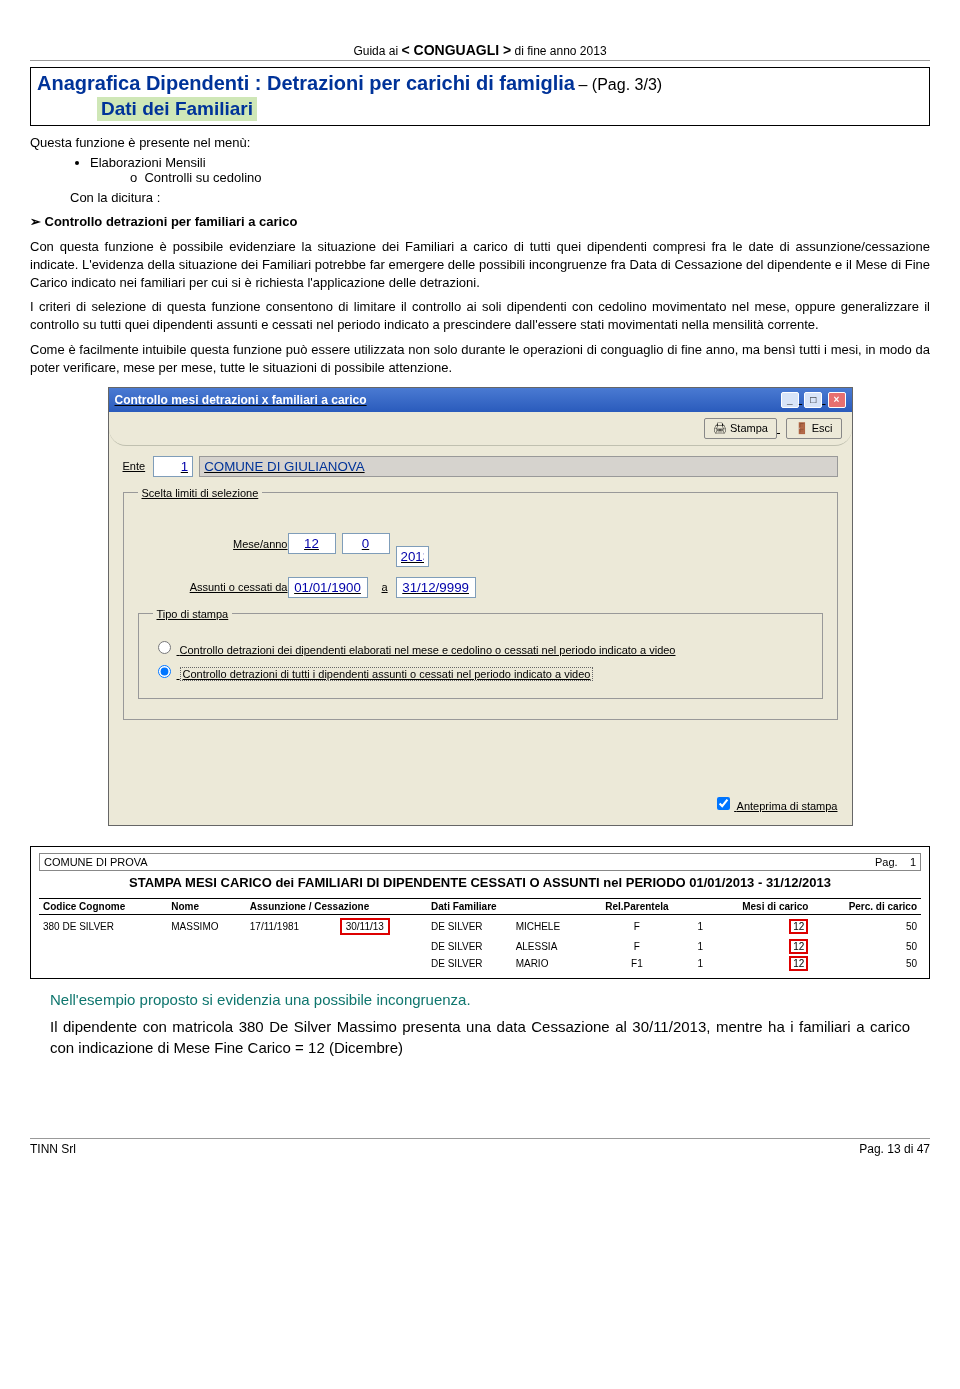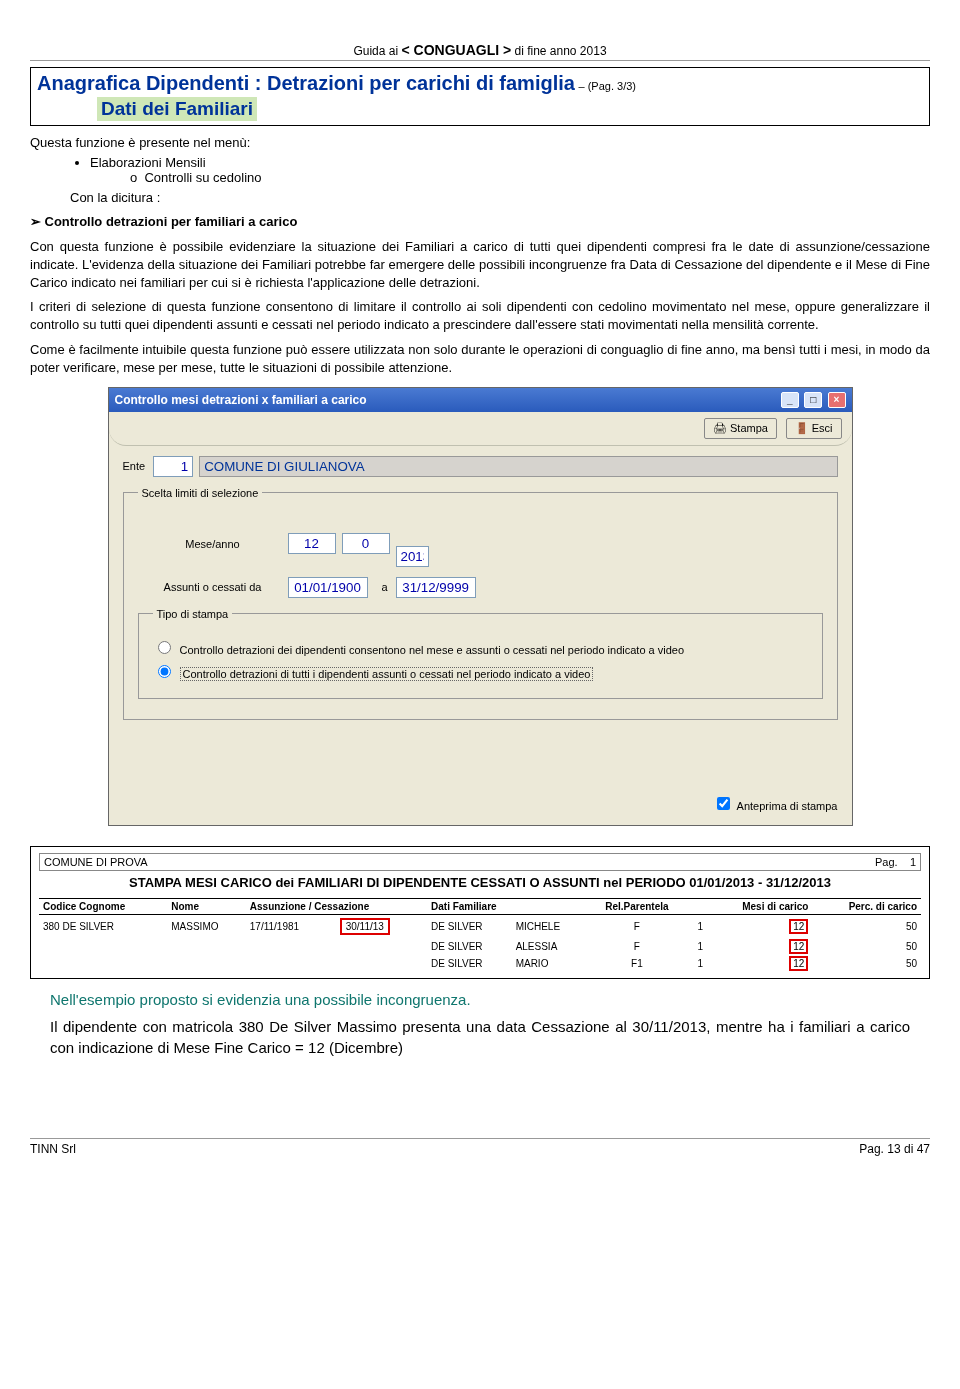--- a/index.html
+++ b/index.html
@@ -35,33 +35,34 @@
     font-size: 19px;
     font-weight: bold;
     color: #003399;
     background: #cfe7b7;
     display: inline-block;
     padding: 1px 4px;
     margin-left: 60px;
     margin-top: 2px;
     text-align: right;
   }
-  .pag { font-size: 11px; font-weight: normal; color: #000; }
+  .pag { font-size: 16px; font-weight: normal; color: #000; }
   .content p { margin: 6px 0; line-height: 1.4; text-align: justify; }
   ul.bullets { list-style-type: disc; padding-left: 60px; margin: 3px 0; }
   ul.bullets ul { list-style-type: circle; }
   .arrow { margin-left: 80px; }
   .arrow::before { content: "➢ "; }
   .dialog {
     margin: 10px auto 15px auto;
     width: 745px;
     background: #ece9d8;
     border: 1px solid #666;
     font-family: Tahoma, sans-serif;
     font-size: 11px;
+    text-decoration: underline;
   }
   .titlebar {
     background: linear-gradient(#4a7ad2, #2a5bbc);
     color: #fff;
     padding: 4px 6px;
     display: flex;
     justify-content: space-between;
     align-items: center;
     font-weight: bold;
     font-size: 12px;
@@ -81,21 +82,21 @@
   }
   .btn-icon { margin-right:3px; }
   .form-area { padding:10px 14px 6px 14px; }
   .enterow { display:flex; align-items:center; margin-bottom:10px; }
   .enterow label { margin-right:8px; }
   .enterow input.code { width:40px; background:#fff; border:1px solid #7f9db9; padding:2px 4px; color:#00a; text-align:right; }
   .enterow input.name { flex:1; background:#d6d3ce; border:1px solid #999; padding:2px 4px; color:#003399; margin-left:6px; }
   fieldset { border:1px solid #999; margin:8px 0; padding:12px 14px; }
   fieldset legend { padding:0 4px; }
   .frow { margin:10px 0; display:flex; align-items:center; }
-  .frow label:first-child { width:150px; text-align:center; }
+  .frow label:first-child { width:150px; text-align:right; }
   .frow input { background:#fff; border:1px solid #7f9db9; padding:2px 4px; color:#00a; width:48px; text-align:center; margin-right:6px; }
   .frow input.year { width:33px;margin-top:25px; }
   .frow input.date { width:80px; }
   .tipostampa label { display:block; margin:6px 0; }
   .tipostampa input[type=radio] { margin-right:6px; }
   .bottom-right { text-align:right; padding:60px 14px 12px 14px; }
   .chk { margin-right:4px; }
   .report {
     border: 1px solid #000; padding:6px 8px; margin-top:20px;
     font-size:11px;
@@ -180,21 +181,21 @@
       <div class="frow">
         <label>Assunti o cessati da</label>
         <input class="date" value="01/01/1900" style="">
         <label style="width:auto;margin:0 8px;">a</label>
         <input class="date" value="31/12/9999" style="">
       </div>
       <fieldset class="tipostampa">
         <legend>Tipo di stampa</legend>
         <label>
           <input type="radio" name="ts" style="">
-          <span>Controllo detrazioni dei dipendenti consentono nel mese e assunti o cessati nel periodo indicato a video</span>
+          <span>Controllo detrazioni dei dipendenti elaborati nel mese e cedolino o cessati nel periodo indicato a video</span>
         </label>
         <label>
           <input type="radio" name="ts" checked="" style="">
           <span style="border:1px dotted #666;padding:0 2px;margin-top:20px;">Controllo detrazioni di tutti i dipendenti assunti o cessati nel periodo indicato a video</span>
         </label>
       </fieldset>
     </fieldset>
   </div>
   <div class="bottom-right">
     <label>

